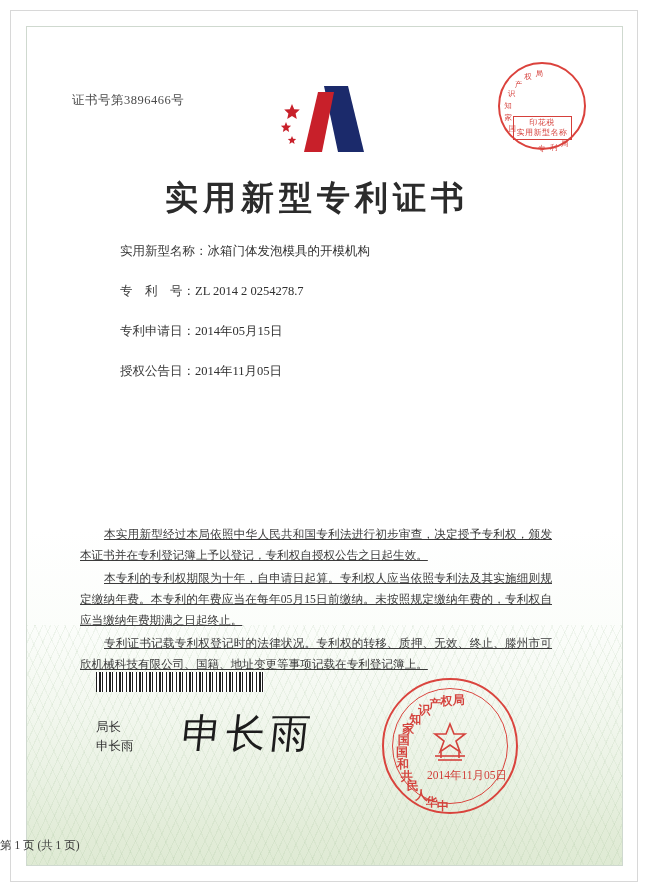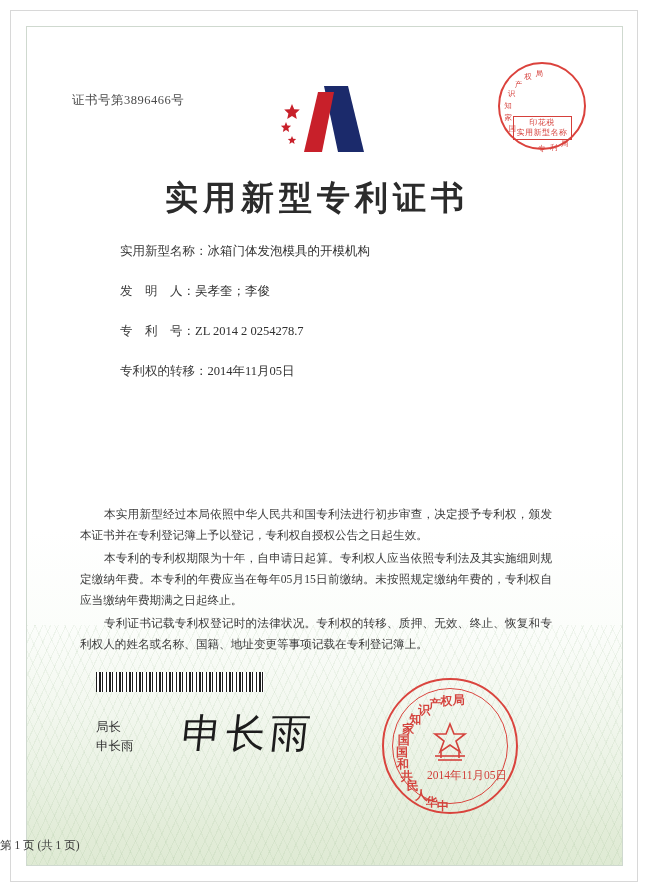--- a/index.html
+++ b/index.html
@@ -158,26 +158,27 @@
     color: #3a3a3a;
   }
   .field-value {
     color: #2f2f2f;
   }
 
   
   .body-text {
     position: absolute;
     left: 80px;
-    top: 504px;
+    top: 524px;
     width: 472px;
     font-size: 11.6px;
     line-height: 21px;
     color: #3b3b3b;
     text-align: justify;
+    text-decoration: underline;
   }
   .body-text p {
     margin: 0 0 2px 0;
     text-indent: 24px;
   }
 
   
   .barcode {
     position: absolute;
     left: 96px;
@@ -323,34 +324,34 @@
     </div>
   </div>
 
   <div class="title">实用新型专利证书</div>
 
   <div class="fields">
     <div class="field-row">
       <span class="field-label">实用新型名称：</span><span class="field-value">冰箱门体发泡模具的开模机构</span>
     </div>
     <div class="field-row">
-      <span class="field-label">发　明　人：</span><span class="field-value">吴孝奎；李俊</span>
+      <span class="field-label">专　利　号：</span><span class="field-value">ZL 2014 2 0254278.7</span>
     </div>
     <div class="field-row">
-      <span class="field-label">专　利　号：</span><span class="field-value">ZL 2014 2 0254278.7</span>
+      <span class="field-label">专利申请日：</span><span class="field-value">2014年05月15日</span>
     </div>
     <div class="field-row">
-      <span class="field-label">专利权的转移：</span><span class="field-value">2014年11月05日</span>
+      <span class="field-label">授权公告日：</span><span class="field-value">2014年11月05日</span>
     </div>
   </div>
 
   <div class="body-text">
     <p>本实用新型经过本局依照中华人民共和国专利法进行初步审查，决定授予专利权，颁发本证书并在专利登记簿上予以登记，专利权自授权公告之日起生效。</p>
     <p>本专利的专利权期限为十年，自申请日起算。专利权人应当依照专利法及其实施细则规定缴纳年费。本专利的年费应当在每年05月15日前缴纳。未按照规定缴纳年费的，专利权自应当缴纳年费期满之日起终止。</p>
-    <p>专利证书记载专利权登记时的法律状况。专利权的转移、质押、无效、终止、恢复和专利权人的姓名或名称、国籍、地址变更等事项记载在专利登记簿上。</p>
+    <p>专利证书记载专利权登记时的法律状况。专利权的转移、质押、无效、终止、滕州市可欣机械科技有限公司、国籍、地址变更等事项记载在专利登记簿上。</p>
   </div>
 
   <div class="barcode"></div>
 
   <div class="director">
     <div>局长</div>
     <div>申长雨</div>
   </div>
   <div class="signature">申长雨</div>
 

